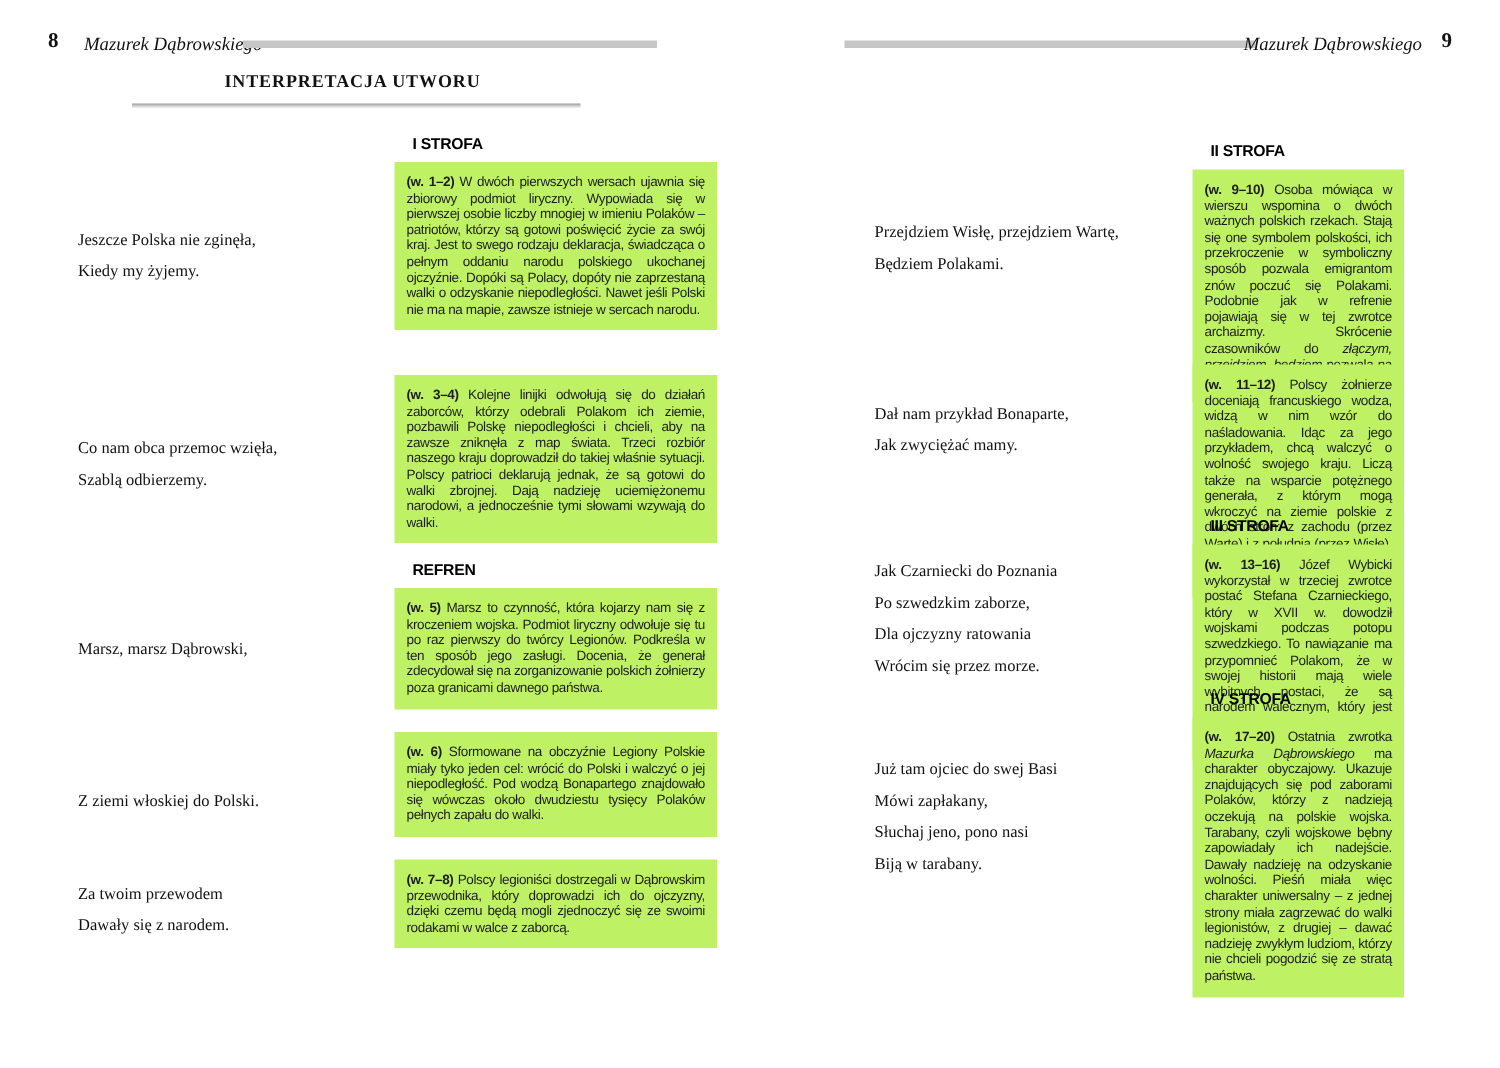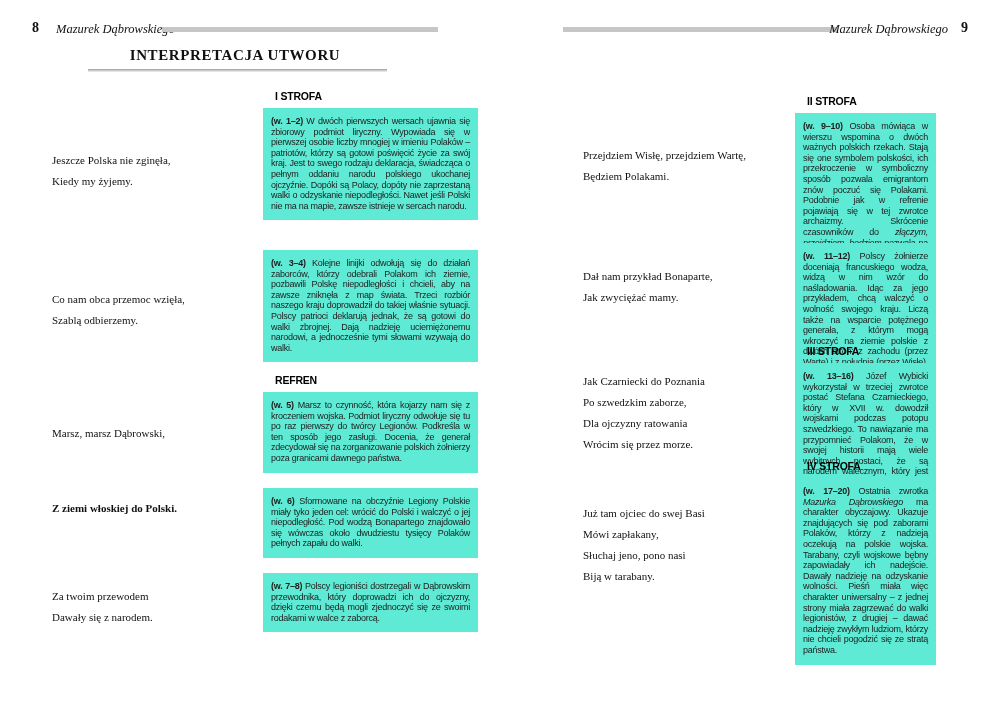--- a/index.html
+++ b/index.html
@@ -7,34 +7,34 @@
   .spread { position:relative; width:1000px; height:712px; background:#fff; overflow:hidden; }
   .page { position:absolute; top:0; width:500px; height:712px; }
   #page-left { left:0; }
   #page-right { left:500px; }
 
   .pgnum { position:absolute; font-weight:bold; font-size:14px; }
   .runtitle { position:absolute; font-style:italic; font-size:12.5px; white-space:nowrap; }
   .hbar { position:absolute; height:5px; background:#c6c6c6; }
 
   .section-title { position:absolute; top:47px; left:30px; width:410px; text-align:center;
-                   font-weight:bold; font-size:15px; letter-spacing:0.6px; }
+                   font-weight:bold; font-size:12px; letter-spacing:0.6px; }
   .title-rule { position:absolute; top:69px; left:88px; width:299px; height:3px;
                 background:linear-gradient(to bottom,#9a9a9a 0%,#cfcfcf 55%,#f2f2f2 100%); }
 
   .verse { position:absolute; font-size:11px; line-height:21px; white-space:nowrap; }
   .vl { left:52px; }
   .vr { left:83px; }
 
   .ann { position:absolute; }
   .ann-l { left:263px; width:215px; }
   .ann-r { left:295px; width:141px; }
   .ann-label { font-family:"Liberation Sans", sans-serif; font-weight:bold; font-size:10.5px;
                letter-spacing:-0.2px; margin-bottom:6px; color:#000;margin-left:12px; }
-  .ann-box { background:#5eead4; padding:8px 8px 9px 8px; font-family:"Liberation Sans", sans-serif;
+  .ann-box { background:#bef264; padding:8px 8px 9px 8px; font-family:"Liberation Sans", sans-serif;
              font-size:9px; line-height:10.6px; letter-spacing:-0.25px; text-align:justify; color:#1d1d1d; }
   .ref { font-weight:bold; }
 </style>
 </head>
 <body>
 
 <div class="spread">
 
   <div class="page" id="page-left">
     <div class="pgnum" style="left:32px; top:20px;">8</div>
@@ -48,21 +48,21 @@
       <div>Jeszcze Polska nie zginęła,</div>
       <div>Kiedy my żyjemy.</div>
     </div>
     <div class="verse vl" style="top:289px;">
       <div>Co nam obca przemoc wzięła,</div>
       <div>Szablą odbierzemy.</div>
     </div>
     <div class="verse vl" style="top:423px;">
       <div>Marsz, marsz Dąbrowski,</div>
     </div>
-    <div class="verse vl" style="top:498px;font-weight:bold;">
+    <div class="verse vl" style="top:524px;">
       <div>Z ziemi włoskiej do Polski.</div>
     </div>
     <div class="verse vl" style="top:586px;">
       <div>Za twoim przewodem</div>
       <div>Dawały się z narodem.</div>
     </div>
 
     <div class="ann ann-l" style="top:90px;">
       <div class="ann-label">I STROFA</div>
       <div class="ann-box">

